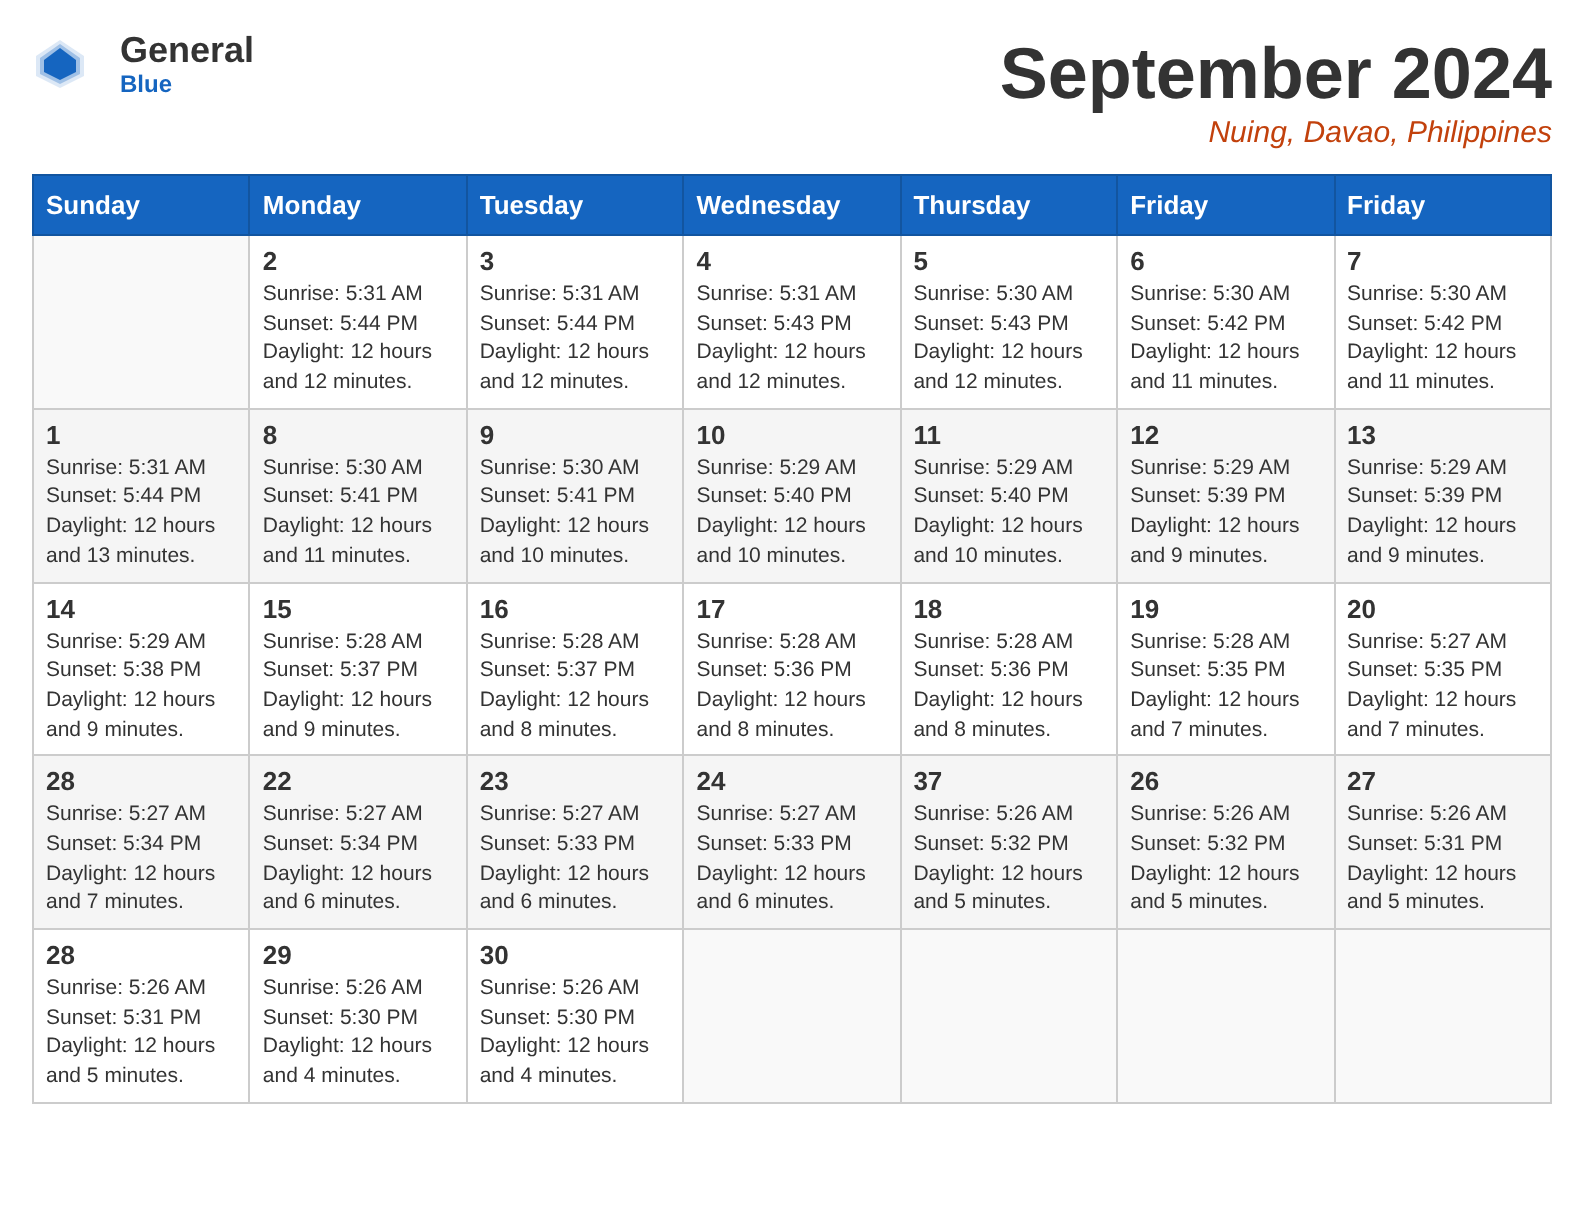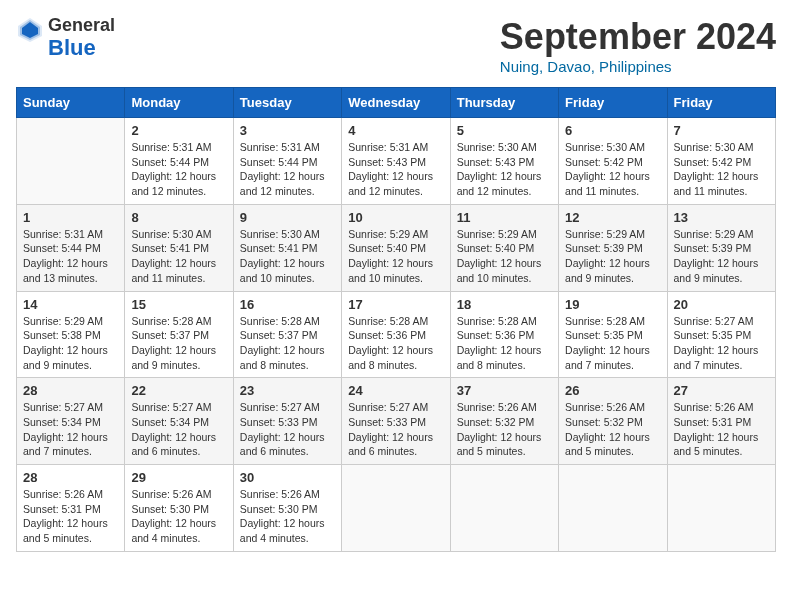--- a/index.html
+++ b/index.html
@@ -11,52 +11,54 @@
       padding: 16px;
     }
     .header {
       display: flex;
       align-items: flex-start;
       justify-content: space-between;
       margin-bottom: 12px;
     }
     .logo {
       display: flex;
-      align-items: flex-start;
-      gap: 4px;
+      align-items: center;
+      gap: 16px;
     }
     .logo-text {
       display: flex;
       flex-direction: column;
       line-height: 1.1;
     }
     .logo-general {
       font-size: 18px;
       font-weight: bold;
       color: #333;
     }
     .logo-blue {
-      font-size: 22px;
+      font-size: 12px;
       font-weight: bold;
       color: #1565c0;
     }
     .logo-icon {
       width: 28px;
       height: 28px;
     }
     .title-block {
+      text-align: right;
     }
     .month-title {
       font-size: 36px;
       font-weight: bold;
       color: #333;
     }
     .location {
       font-size: 15px;
-      color: #0369a1;
+      color: #c2410c;
+      font-style: italic;
     }
     .calendar-table {
       width: 100%;
       border-collapse: collapse;
       font-size: 11px;
     }
     .calendar-table thead tr th {
       background: #1565c0;
       color: #fff;
       font-size: 13px;

